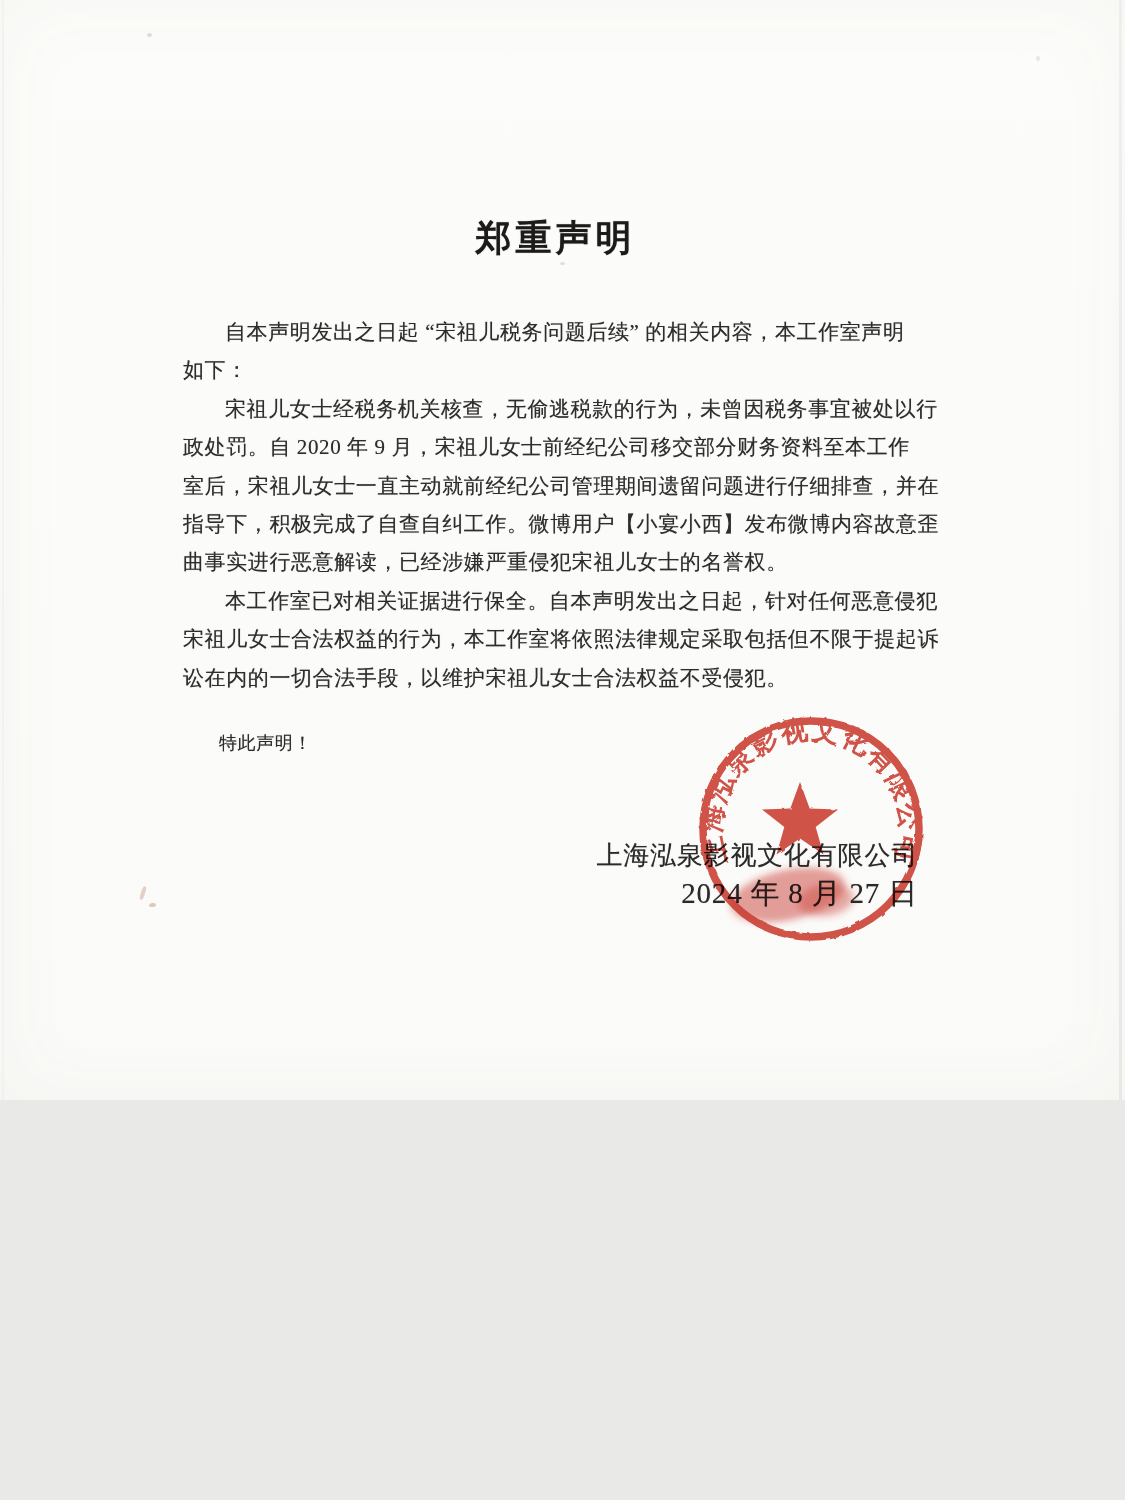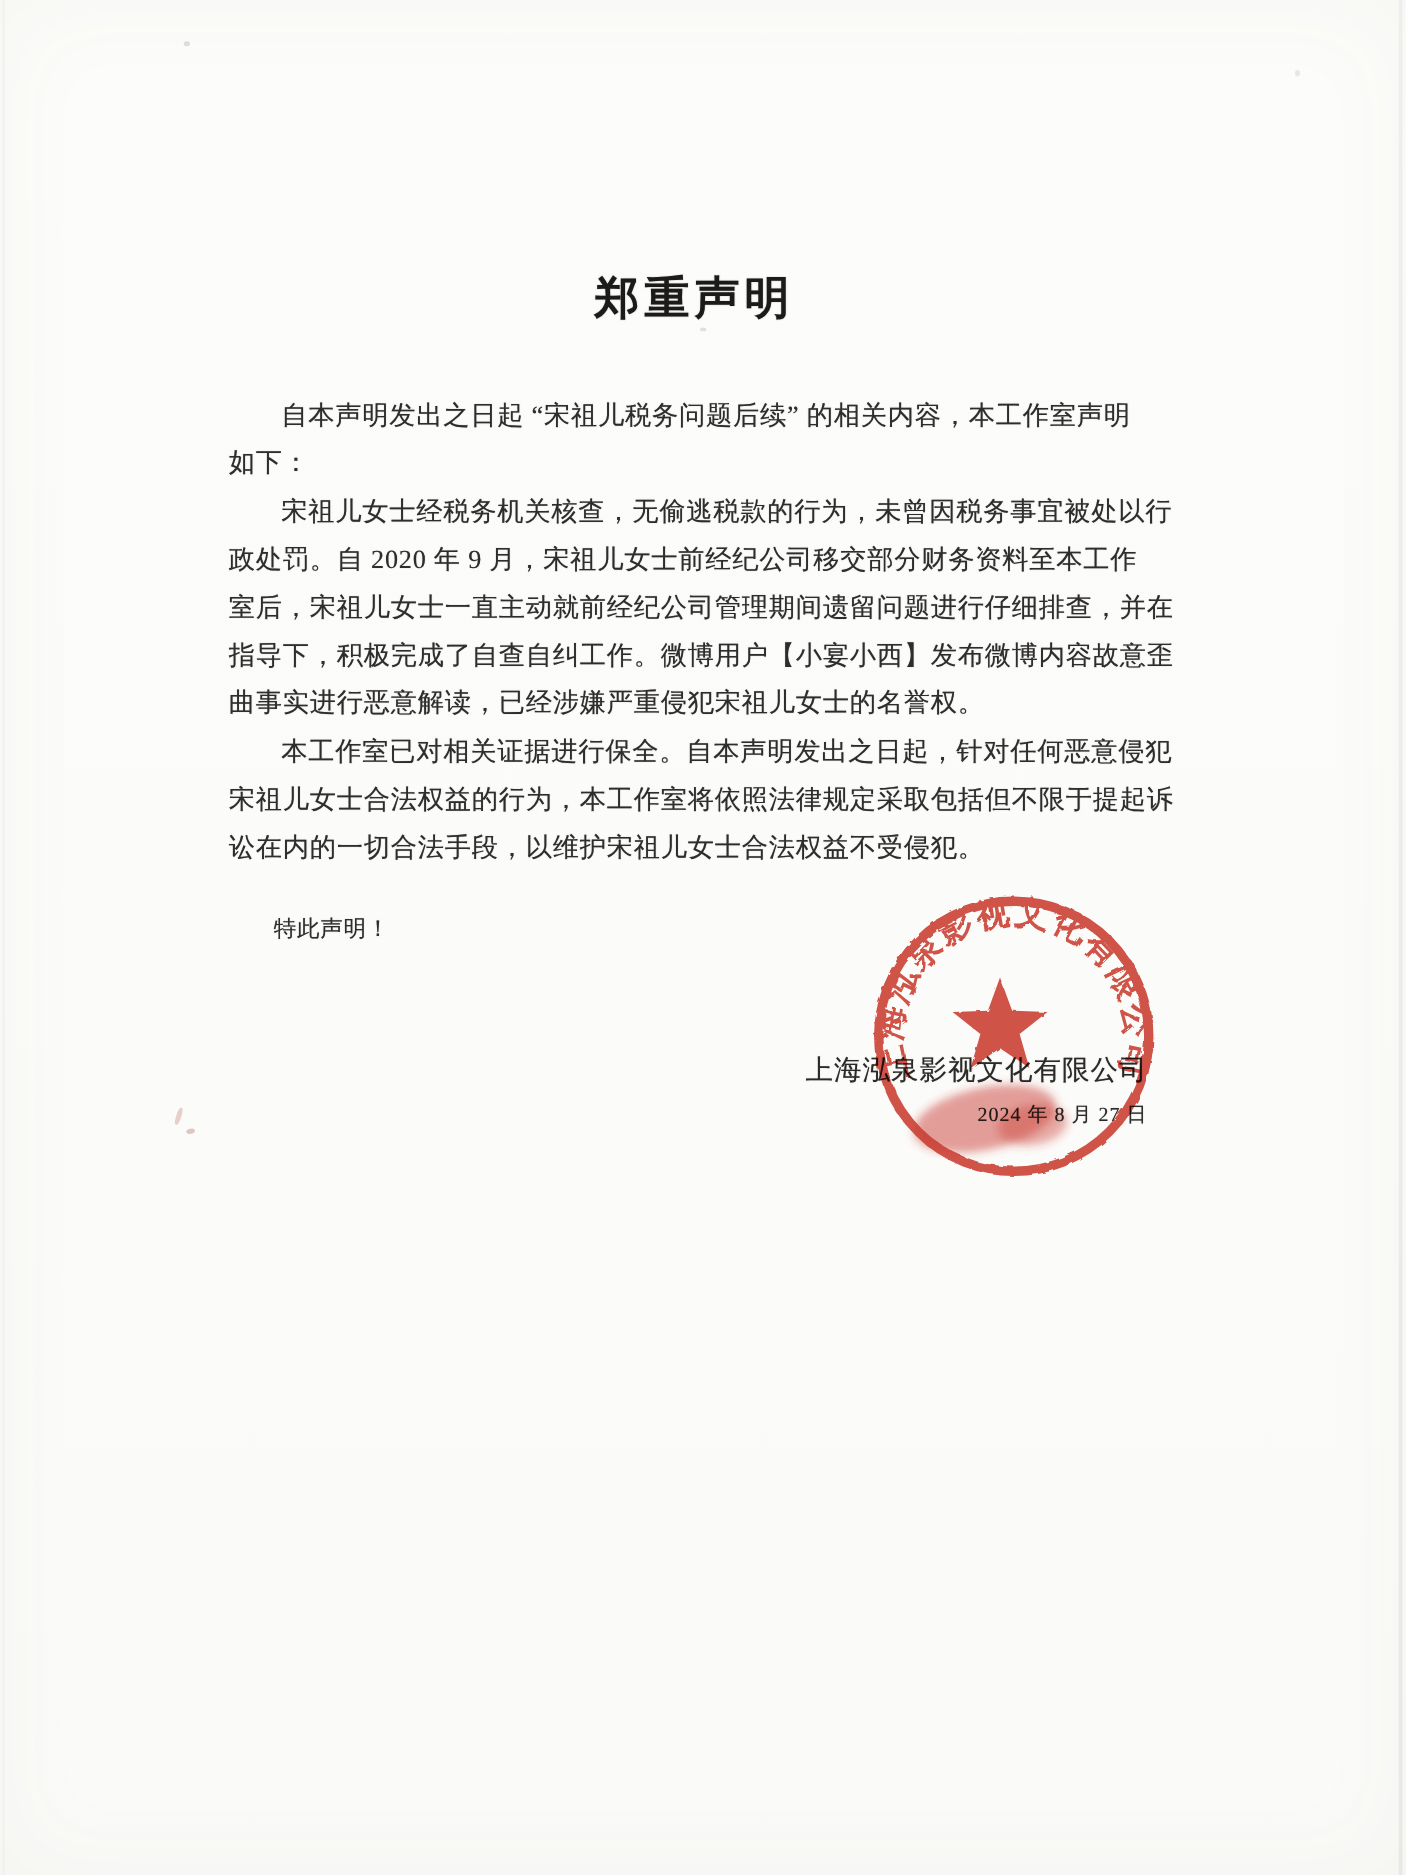--- a/index.html
+++ b/index.html
@@ -1,20 +1,20 @@
 <!DOCTYPE html>
 <html><head>
 <meta charset="utf-8">
 <style>
   * { margin: 0; padding: 0; box-sizing: border-box; }
   html, body { background: #e9e9e7; }
   .page {
     position: relative;
     width: 1125px;
-    height: 1500px;
+    height: 1100px;
     margin: 0 auto;
     background: linear-gradient(180deg, #fcfcfa 0%, #fbfbf9 60%, #fafaf8 100%);
     overflow: hidden;
     box-shadow: inset 0 0 80px rgba(90,90,80,0.04);
     font-family: "Liberation Serif", "DejaVu Serif", serif;
   }
   .edge-right {
     position: absolute; top: 0; bottom: 0; right: 3px; width: 3px;
     background: linear-gradient(180deg, #ececea, #e4e4e2);
     opacity: .8;
@@ -64,22 +64,22 @@
     text-shadow: 0 0 0.7px rgba(40,40,40,.5);
   }
   .signature {
     position: absolute;
     top: 841px;
     right: 207px;
     text-align: right;
     color: #2b2a28;
     text-shadow: 0 0 0.7px rgba(40,40,40,.5);
   }
-  .signature .company { font-size: 22px; letter-spacing: 0.8px; line-height: 30px; font-family: Liberation Serif, serif; }
-  .signature .date { font-size: 16px; letter-spacing: 0.8px; line-height: 30px; margin-top: 7px; }
+  .signature .company { font-size: 26px; letter-spacing: 0.8px; line-height: 30px; font-family: Liberation Serif, serif; }
+  .signature .date { font-size: 29px; letter-spacing: 0.8px; line-height: 30px; margin-top: 7px; }
   .seal {
     position: absolute;
     left: 688px;
     top: 702px;
     width: 248px;
     height: 248px;
     mix-blend-mode: multiply;
     opacity: 0.93;
   }
   .seal text {

